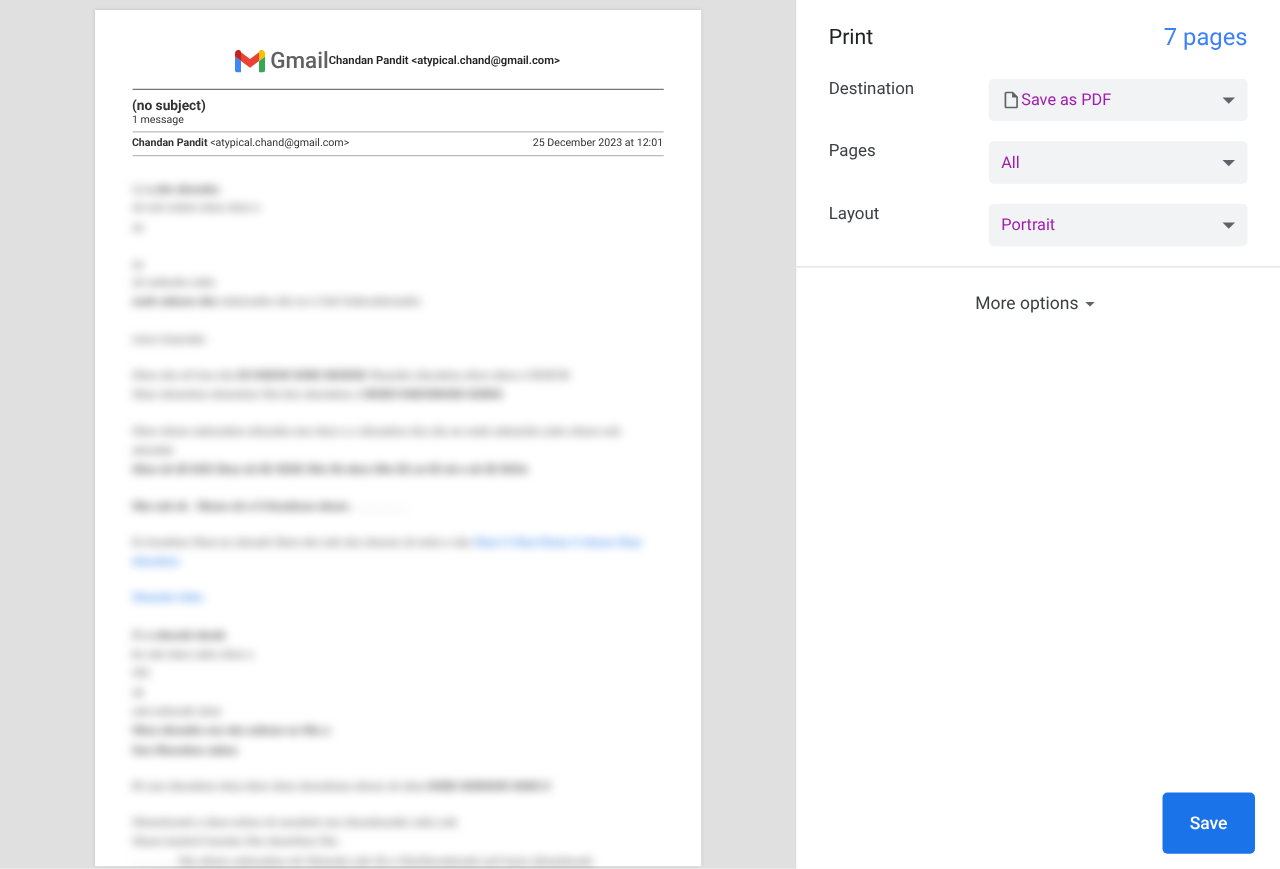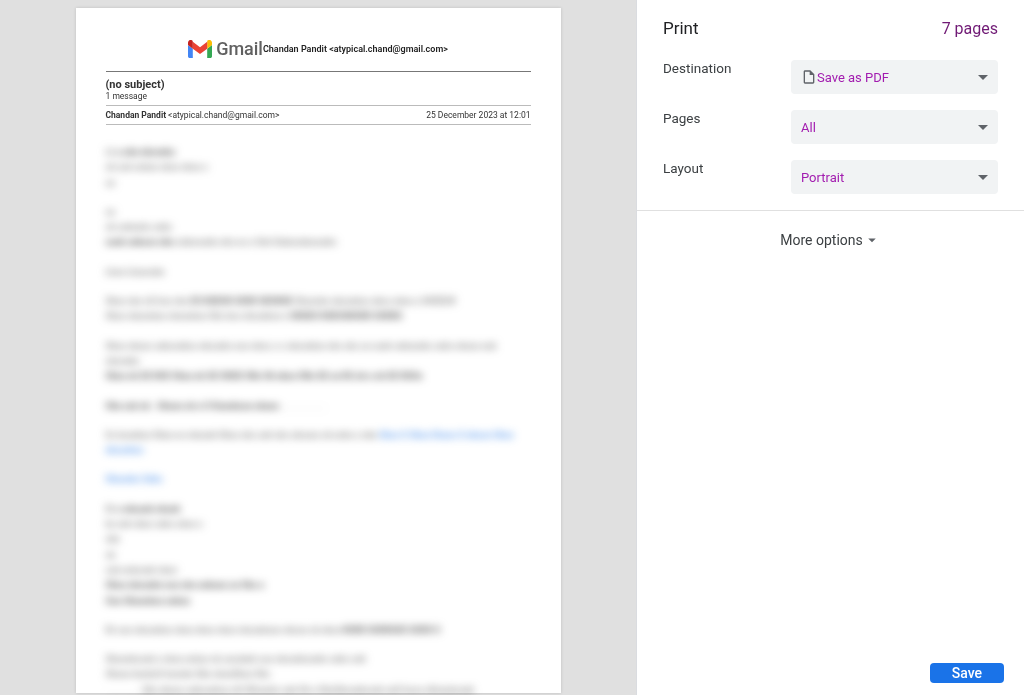--- a/index.html
+++ b/index.html
@@ -119,22 +119,22 @@
       display: flex;
       justify-content: space-between;
       align-items: center;
       margin-bottom: 22px;
     }
     .panel-title {
       font-size: 17px;
       color: #202124;
     }
     .page-count {
-      font-size: 16px;
-      color: #701a75;
+      font-size: 19px;
+      color: #3b82f6;
     }
     .opt-row {
       display: flex;
       align-items: flex-start;
       margin-bottom: 16px;
     }
     .opt-label {
       width: 128px;
       font-size: 13.5px;
       color: #3c4043;
@@ -188,21 +188,21 @@
     }
     
     .panel-footer {
       padding: 12px 20px;
       display: flex;
       justify-content: flex-end;
       gap: 10px;
       border-top: 1px solid #fff;
     }
     .btn {
-      height: 20px;
+      height: 49px;
       padding: 0 22px;
       border-radius: 4px;
       font-size: 14px;
       cursor: pointer;
       border: none;
       font-weight: 500;
     }
     .btn-primary {
       background: #1a73e8;
       color: #fff;

